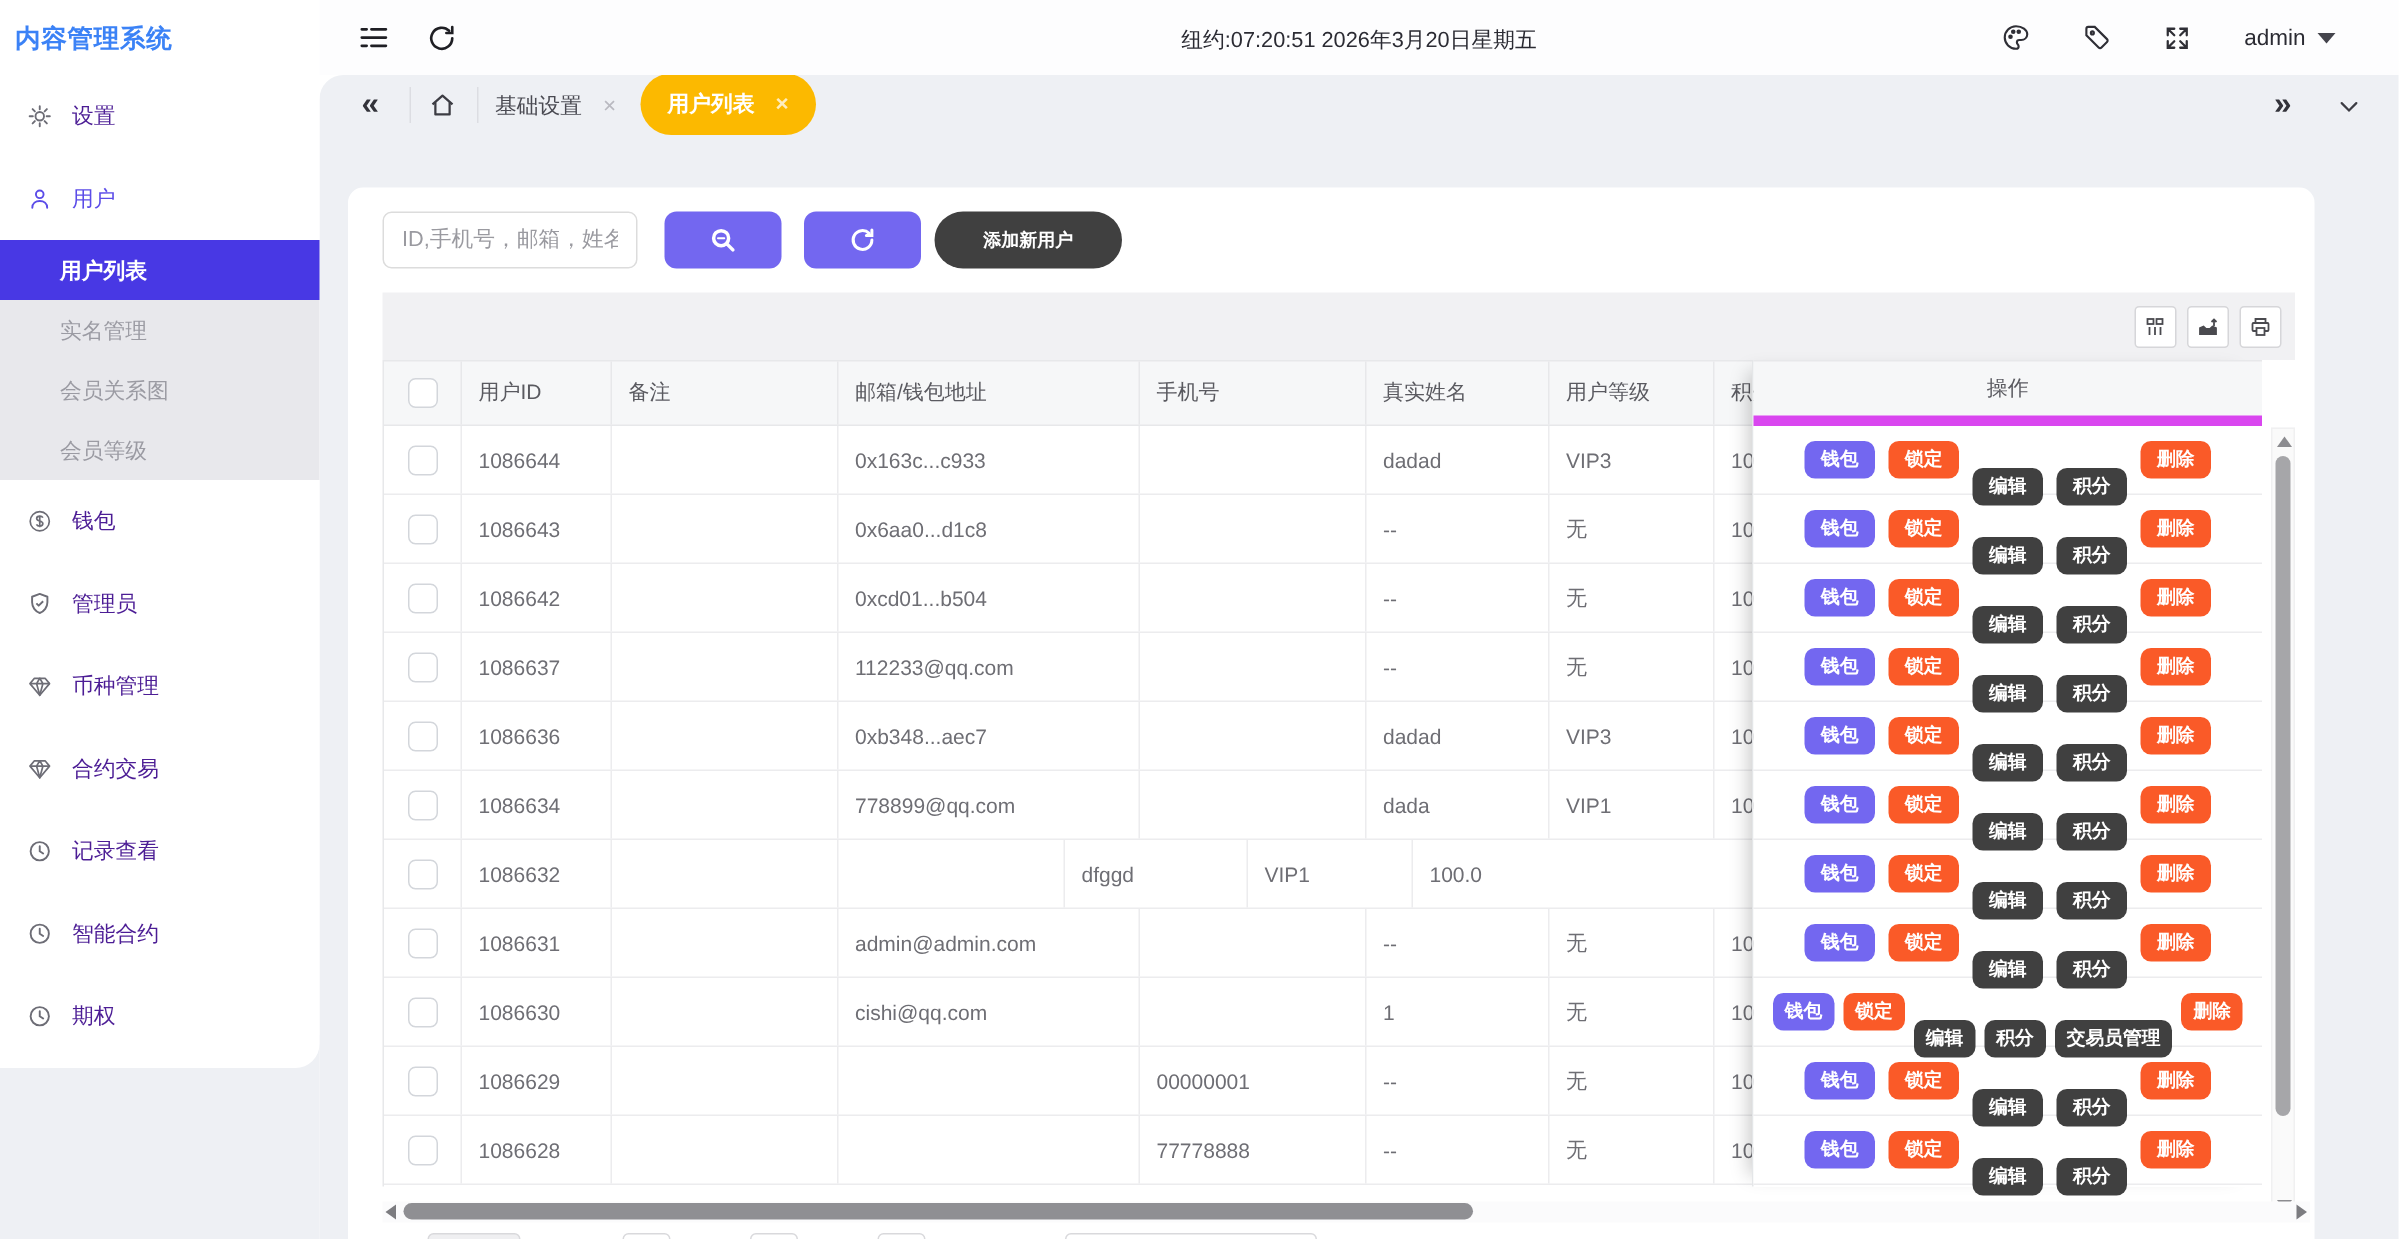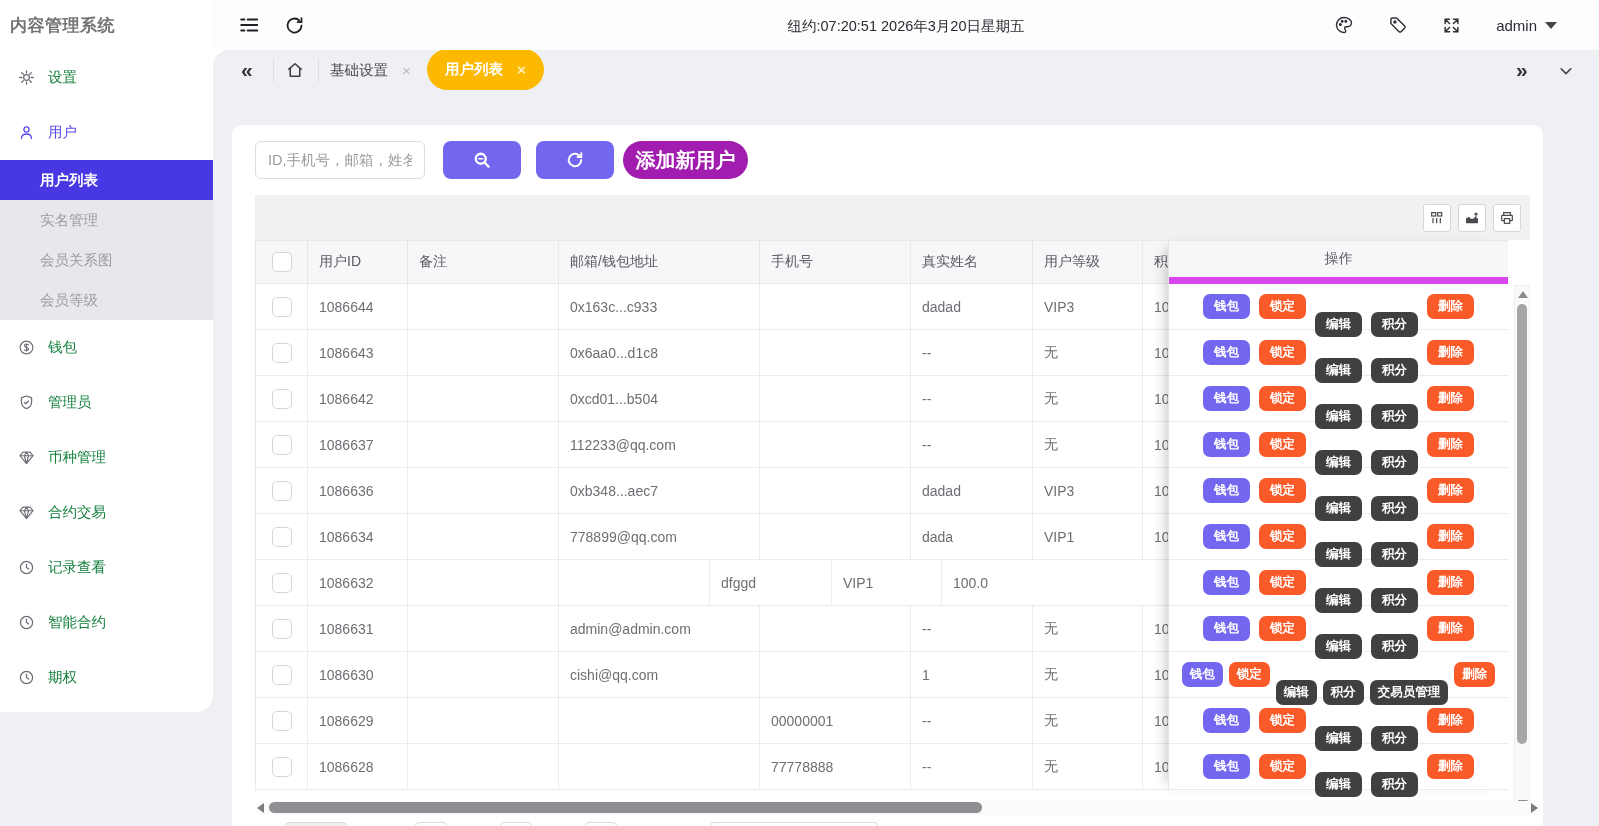--- a/index.html
+++ b/index.html
@@ -13,23 +13,23 @@
   .tb-iconbtn { width:22px; height:22px; color:#1f1f24; cursor:pointer; background:none; border:none; }
   .tb-clock { position:absolute; left:213px; right:0; top:17px; text-align:center; font-size:14.5px; color:#2b2b33; }
   .tb-right { position:absolute; right:42px; top:0; height:50px; display:flex; align-items:center; gap:34px; }
   .tb-right .tb-iconbtn { width:20px; height:20px; color:#2f2f36; }
   .user-menu { display:flex; align-items:center; gap:8px; font-size:15px; color:#2b2b33; cursor:pointer; }
   .caret-down { width:0; height:0; border-left:6px solid transparent; border-right:6px solid transparent; border-top:7px solid #44444c; }
 
   
   .below-sidebar { position:absolute; left:0; top:690px; width:213px; bottom:0; background:#eef0f4; z-index:1; }
   .sidebar { position:absolute; left:0; top:0; width:213px; height:712px; background:#fff; border-bottom-right-radius:16px; z-index:7; }
-  .sidebar-title { position:absolute; left:10px; top:14px; font-size:17px; font-weight:700; color:#737373; letter-spacing:.5px; }
+  .sidebar-title { position:absolute; left:10px; top:14px; font-size:17px; font-weight:700; color:#3b82f6; letter-spacing:.5px; }
   .side-menu { position:absolute; left:0; top:50px; width:213px; }
-  .side-item { height:55px; display:flex; align-items:center; padding-left:18px; gap:13px; cursor:pointer; font-size:14.5px; color:#15803d; }
+  .side-item { height:55px; display:flex; align-items:center; padding-left:18px; gap:13px; cursor:pointer; font-size:14.5px; color:#4c1d95; }
   .side-item .icon { width:17px; height:17px; color:#6d6d76; }
   .side-item.purple { color:#5b4ce8; }
   .side-item.purple .icon { color:#5b4ce8; }
   .submenu { background:#e8e8ec; }
   .sub-item { height:40px; display:flex; align-items:center; padding-left:40px; font-size:14.5px; color:#9b9ba3; cursor:pointer; }
   .sub-item.active { background:#4838e4; color:#fff; font-weight:700; }
 
   
   .content { position:absolute; left:213px; top:50px; right:0; bottom:0; background:#eef0f4; border-top-left-radius:16px; z-index:2; overflow:hidden; }
 
@@ -46,21 +46,21 @@
   
   .card { position:absolute; left:19px; top:75px; width:1311px; height:745px; background:#fff; border-radius:10px; overflow:hidden; }
 
   .filter-row { position:absolute; left:23px; top:16px; height:38px; display:flex; gap:0; }
   .search-input { width:170px; height:38px; border:1px solid #dcdcdc; border-radius:6px; padding:0 12px; font-size:14.5px; color:#333; outline:none;
     font-family:"Liberation Sans","DejaVu Sans",sans-serif; }
   .search-input::placeholder { color:#9a9aa0; }
   .btn-purple { width:78px; height:38px; background:#7367f0; border:none; border-radius:8px; color:#fff; display:flex; align-items:center; justify-content:center; cursor:pointer; }
   .btn-search { margin-left:18px; }
   .btn-reload { margin-left:15px; }
-  .btn-add { margin-left:9px; width:125px; height:38px; background:#a21caf; border:none; border-radius:19px; color:#fff; font-size:20px; font-weight:700; cursor:pointer;
+  .btn-add { margin-left:9px; width:125px; height:38px; background:#404040; border:none; border-radius:19px; color:#fff; font-size:12px; font-weight:700; cursor:pointer;
     font-family:Liberation Mono, monospace; }
 
   .table-toolbar { position:absolute; left:23px; top:70px; width:1275px; height:45px; background:#f1f1f3; display:flex; align-items:center; justify-content:flex-end; gap:7px; padding-right:9px; }
   .tool-btn { width:28px; height:28px; background:#fff; border:1px solid #d6d6d9; border-radius:3px; color:#4a4a4f; display:flex; align-items:center; justify-content:center; cursor:pointer; }
 
   
   .grid { position:absolute; left:23px; top:115px; width:1253px; height:551px; border-left:1px solid #e7e8ea; }
   .g-header { display:flex; height:44px; background:#f6f7f8; border-top:1px solid #e7e8ea; border-bottom:1px solid #e7e8ea; }
   .g-row { display:flex; height:46px; background:#fff; border-bottom:1px solid #ececee; }
   .g-cell { flex:none; display:flex; align-items:center; padding-left:11px; font-size:14px; color:#6e6e74; border-right:1px solid #ececee; overflow:hidden; white-space:nowrap; }

